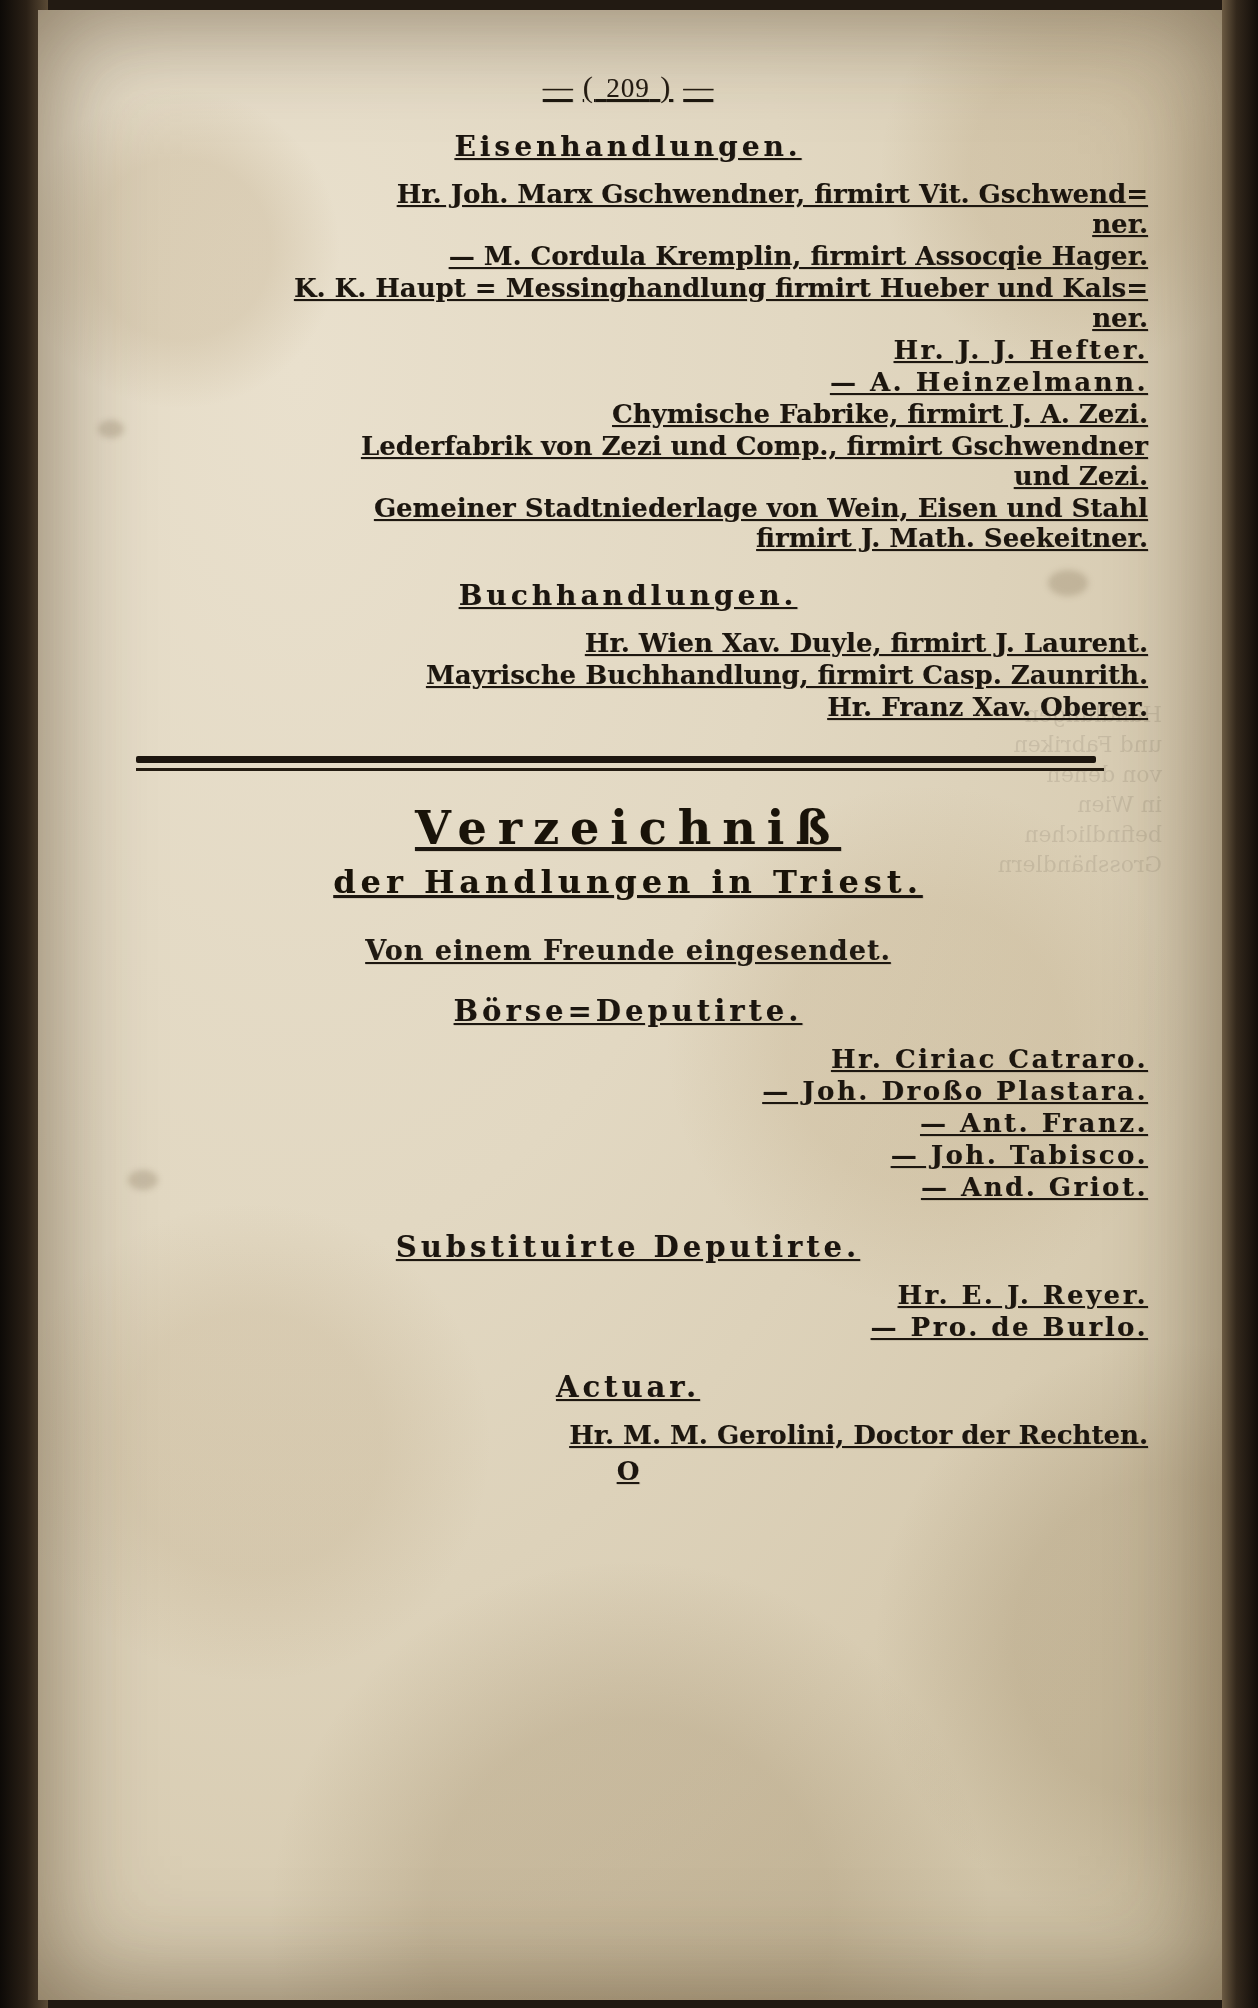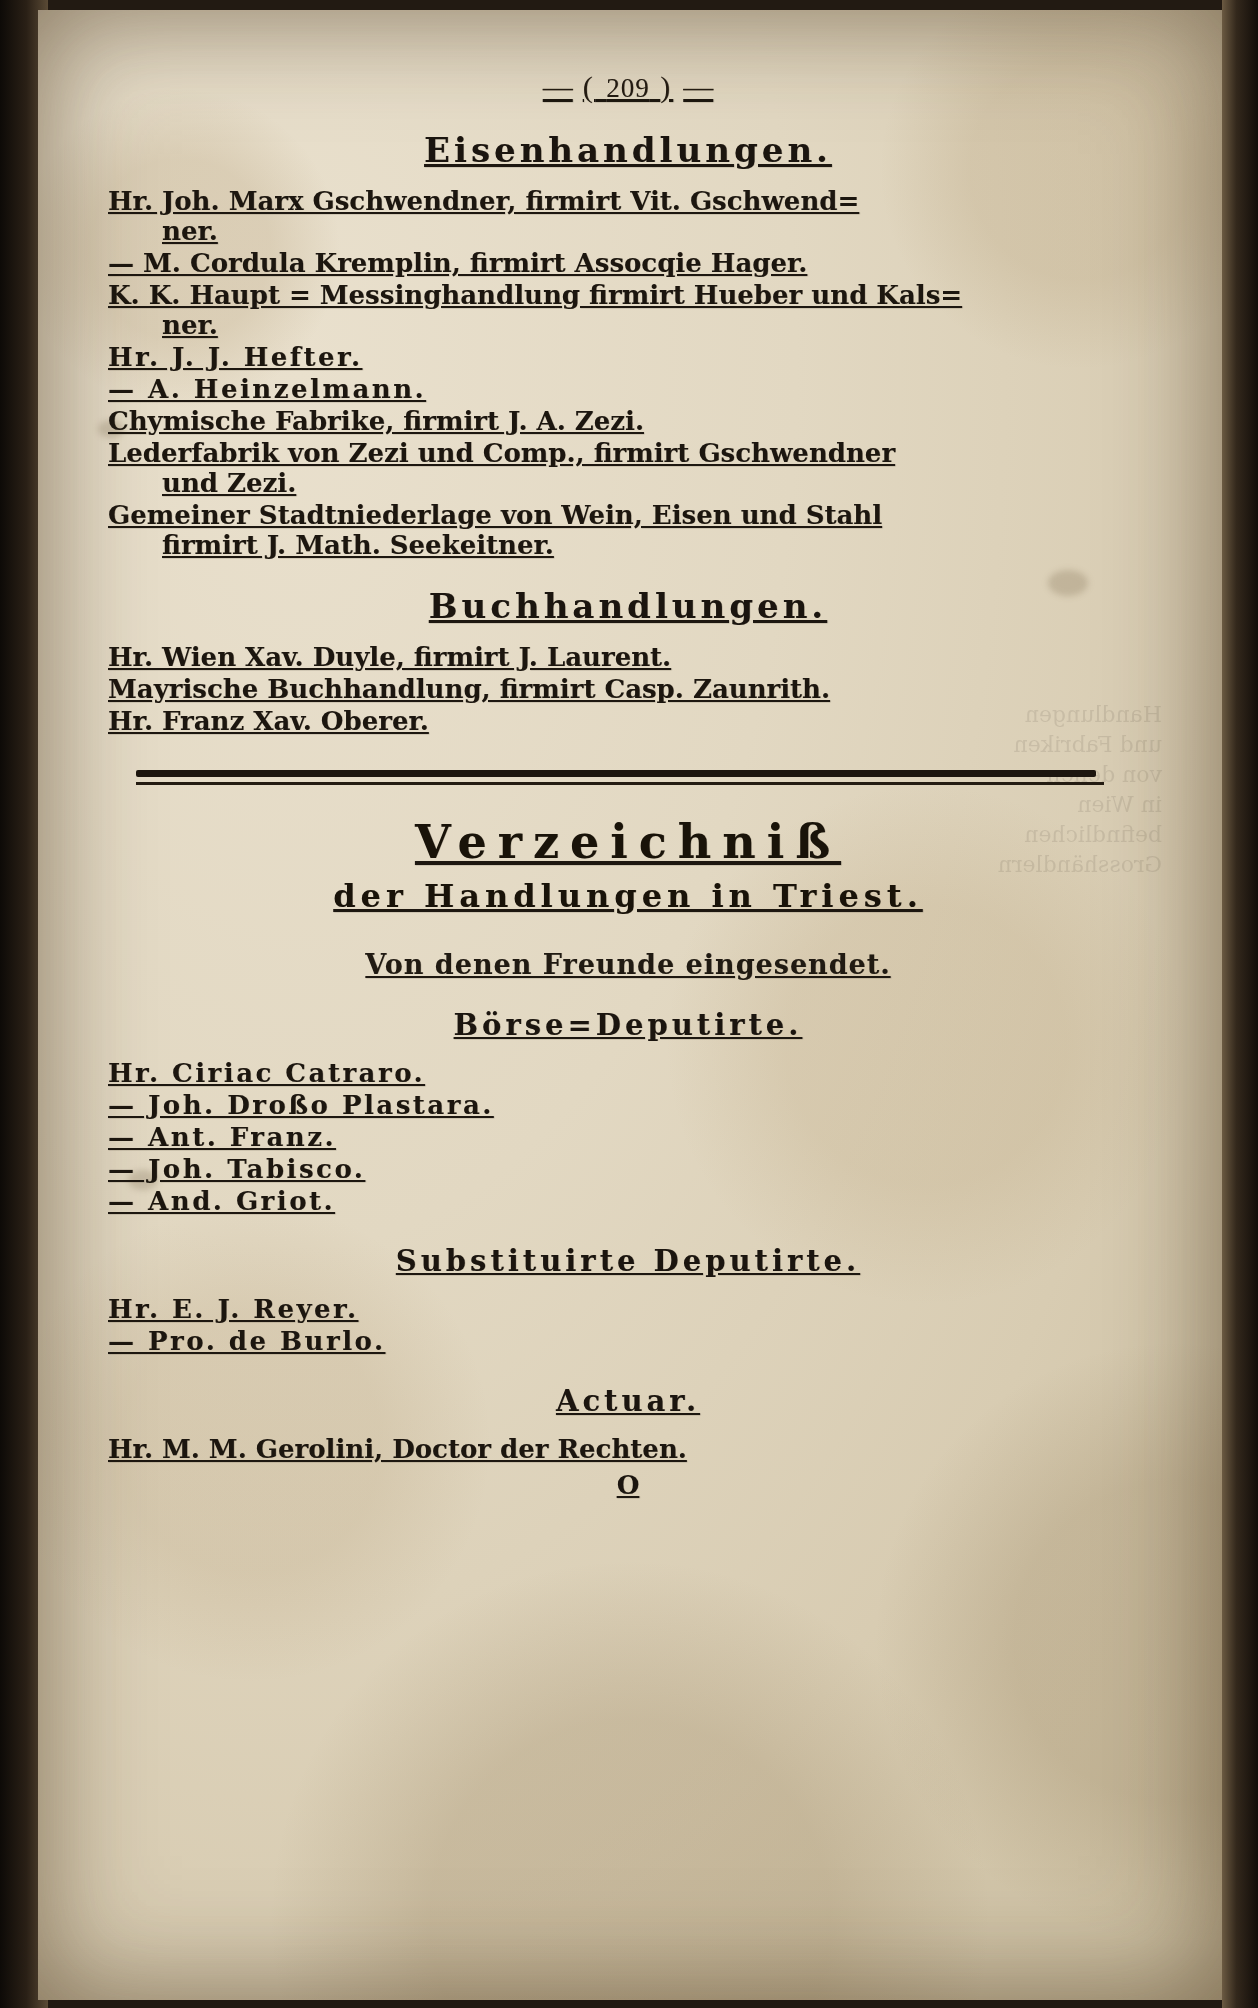--- a/index.html
+++ b/index.html
@@ -93,41 +93,42 @@
     letter-spacing: 3px;
     margin-bottom: 24px;
     color: #231b12;
     font-family: "Liberation Serif", serif;
   }
   .folio .dash { letter-spacing: 0; padding: 0 10px; }
   .folio .num { font-size: 27px; letter-spacing: 1px; }
 
   h2.section {
     text-align: center;
-    font-size: 34px;
+    font-size: 28px;
     font-weight: 700;
     letter-spacing: 4px;
     margin: 26px 0 16px 0;
     font-family: "DejaVu Serif", serif;
     color: #1b150f;
   }
 
   ul.entries {
     list-style: none;
     margin: 0;
     padding: 0;
   }
   ul.entries li {
     font-family: "DejaVu Serif", serif;
     font-weight: 700;
     font-size: 26px;
     line-height: 30px;
     margin: 0 0 2px 0;
     color: #1c160f;
     text-indent: 0;
+    text-align: right;
   }
   ul.entries li .cont {
     display: block;
     padding-left: 54px;
   }
   .sp { letter-spacing: 2.5px; }
   .sp2 { letter-spacing: 4px; }
 
   
   .rule {
@@ -274,21 +275,21 @@
         </li>
       </ul>
 
       <div class="rule">
         <div class="thick"></div>
         <div class="thin"></div>
       </div>
 
       <div class="title-big">Verzeichniß</div>
       <div class="title-second">der Handlungen in Triest.</div>
-      <div class="subtitle">Von denen Freunde eingesendet.</div>
+      <div class="subtitle">Von einem Freunde eingesendet.</div>
 
       <h3 class="subsection">Börse=Deputirte.</h3>
       <ul class="entries sp">
         <li>
           <span>Hr. Ciriac Catraro.</span>
         </li>
         <li>
           <span>— Joh. Droßo Plastara.</span>
         </li>
         <li>

